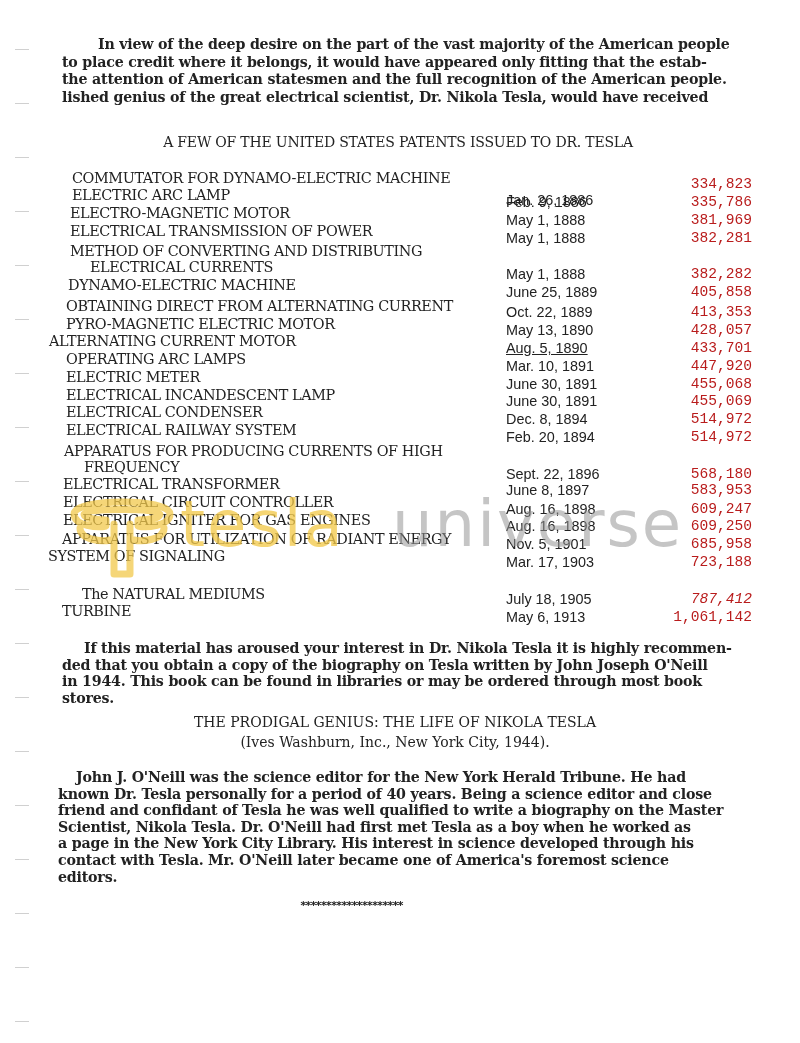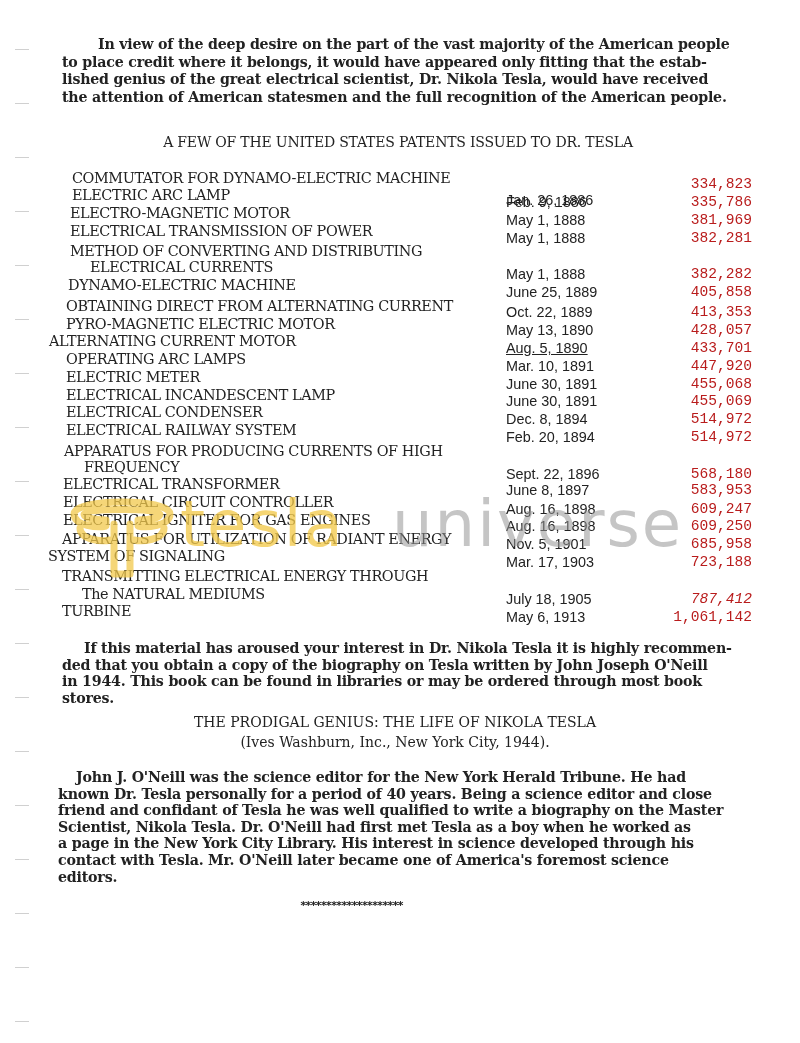--- a/index.html
+++ b/index.html
@@ -78,22 +78,22 @@
       <div class="margin-tick" style="top: 805px;"></div>
       <div class="margin-tick" style="top: 859px;"></div>
       <div class="margin-tick" style="top: 913px;"></div>
       <div class="margin-tick" style="top: 967px;"></div>
       <div class="margin-tick" style="top: 1021px;"></div>
     </div>
 
   <div class="para" style="top:36px;">
     <span class="line indent">In view of the deep desire on the part of the vast majority of the American people</span>
     <span class="line" style="margin-top:1px;">to place credit where it belongs, it would have appeared only fitting that the estab-</span>
+    <span class="line" style="margin-top:1px;">the attention of American statesmen and the full recognition of the American people.</span>
     <span class="line" style="margin-top:1px;">lished genius of the great electrical scientist, Dr. Nikola Tesla, would have received</span>
-    <span class="line" style="margin-top:1px;">the attention of American statesmen and the full recognition of the American people.</span>
   </div>
 
   <div class="heading" style="top:134px; left:-2px;">A FEW OF THE UNITED STATES PATENTS ISSUED TO DR. TESLA</div>
 
   <div id="patents">
       <div class="patent-row" style="top: 0px;">
         <div class="p-title" style="top: 170px; left: 72px;">COMMUTATOR FOR DYNAMO-ELECTRIC MACHINE</div>
         <div class="p-date" style="top: 192px;">Jan. 26, 1886</div>
         <div class="p-num" style="top: 176px;">334,823</div>
       </div>
@@ -188,21 +188,20 @@
         <div class="p-title" style="top: 531px; left: 62px;">APPARATUS FOR UTILIZATION OF RADIANT ENERGY</div>
         <div class="p-date" style="top: 536px;">Nov. 5, 1901</div>
         <div class="p-num" style="top: 536px;">685,958</div>
       </div>
       <div class="patent-row" style="top: 0px;">
         <div class="p-title" style="top: 548px; left: 48px;">SYSTEM OF SIGNALING</div>
         <div class="p-date" style="top: 554px;">Mar. 17, 1903</div>
         <div class="p-num" style="top: 554px;">723,188</div>
       </div>
       <div class="patent-row" style="top: 0px;">
-        <div class="p-title" style="top: 568px; left: 62px;">TRANSMITTING ELECTRICAL ENERGY THROUGH</div>
         <div class="p-title" style="top: 586px; left: 82px;">The NATURAL MEDIUMS</div>
         <div class="p-date" style="top: 591px;">July 18, 1905</div>
         <div class="p-num" style="top: 591px; font-style: italic;">787,412</div>
       </div>
       <div class="patent-row" style="top: 0px;">
         <div class="p-title" style="top: 603px; left: 62px;">TURBINE</div>
         <div class="p-date" style="top: 609px;">May 6, 1913</div>
         <div class="p-num" style="top: 609px;">1,061,142</div>
       </div>
     </div>

